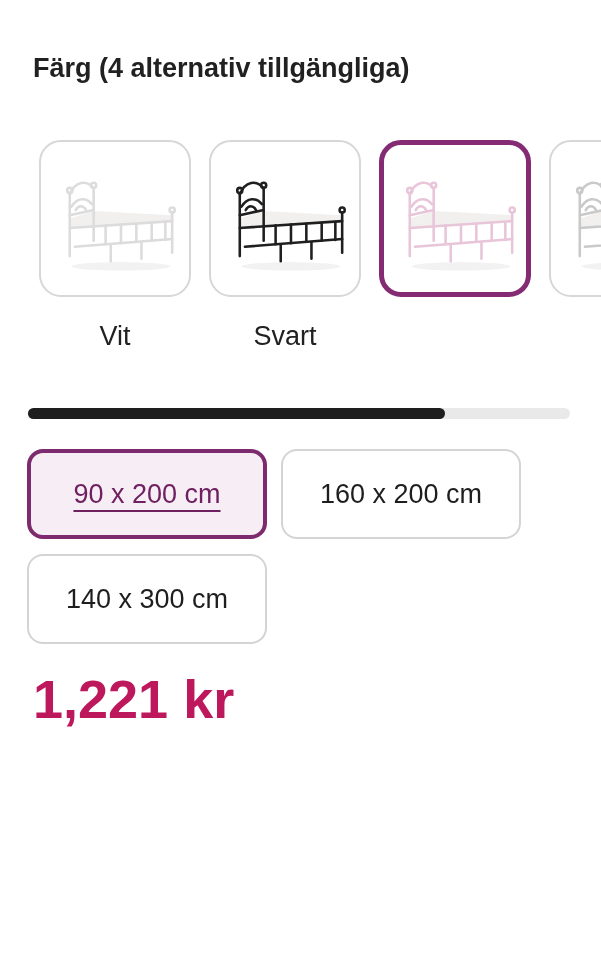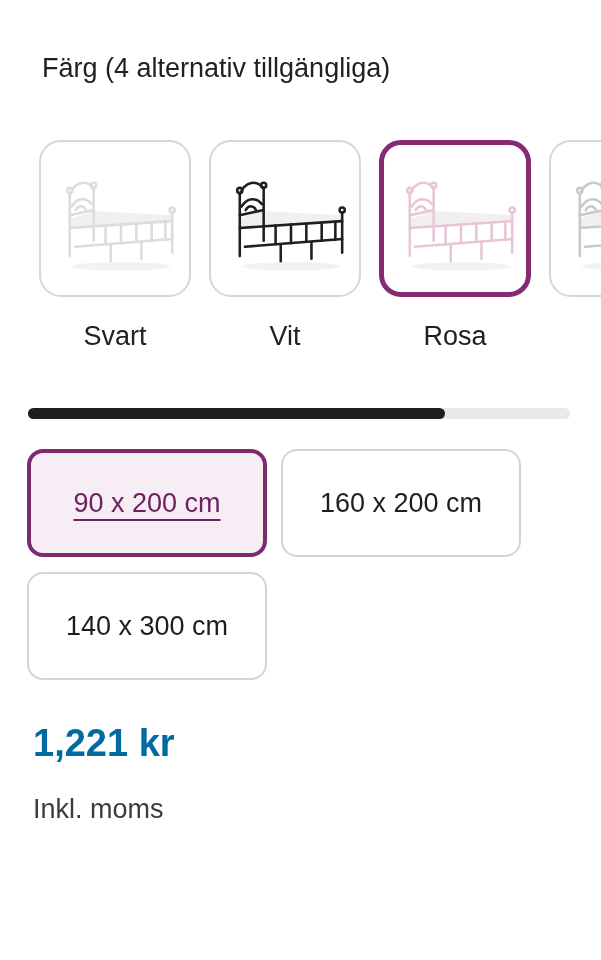--- a/index.html
+++ b/index.html
@@ -2,21 +2,21 @@
 <html><head>
 <meta charset="utf-8">
 <style>
   html,body{margin:0;padding:0;}
   body{
     width:601px;height:960px;overflow:hidden;background:#ffffff;
     font-family:"Liberation Sans", sans-serif;color:#212121;
   }
   .page{padding-top:52px;}
   .section-title{
-    margin:0 0 0 42px;font-size:27px;font-weight:400;color:#212121;line-height:1.2;
+    margin:0 0 0 33px;font-size:27px;font-weight:700;color:#212121;line-height:1.2;
   }
   
   .swatch-row{
     margin-top:56px;padding-left:39px;display:flex;gap:18px;
     width:601px;box-sizing:border-box;overflow:hidden;
   }
   .swatch{
     flex:0 0 152px;width:152px;height:157px;box-sizing:border-box;
     background:#ffffff;border:2px solid #d7d7d7;border-radius:22px;
     display:flex;align-items:center;justify-content:center;cursor:pointer;
@@ -37,32 +37,32 @@
   .scrollbar-thumb{
     position:absolute;left:0;top:0;height:11px;background:#1e1e1e;border-radius:6px;
   }
   
   .storlek-title{margin-top:58px;}
   .size-grid{
     margin:30px 0 0 27px;width:494px;
     display:grid;grid-template-columns:1fr 1fr;gap:15px 14px;
   }
   .size-btn{
-    height:108px;box-sizing:border-box;background:#ffffff;
+    height:90px;box-sizing:border-box;background:#ffffff;
     border:2px solid #d4d4d4;border-radius:16px;
     font-family:"Liberation Sans", sans-serif;font-size:27px;color:#1e1e1e;
     display:flex;align-items:center;justify-content:center;cursor:pointer;padding:0;
   }
   .size-btn.selected{
     border:4px solid #7d2b6e;background:#f7eef5;color:#6e2060;
     text-decoration:underline;text-underline-offset:7px;text-decoration-thickness:2px;
   }
   
   .price{
-    margin:44px 0 0 33px;font-size:38px;font-weight:700;color:#0369a1;line-height:1;
+    margin:28px 0 0 33px;font-size:54px;font-weight:700;color:#be185d;line-height:1;
   }
   .vat-note{margin:32px 0 0 33px;font-size:27px;color:#3c3c3c;}
   .hidden-defs{position:absolute;width:0;height:0;overflow:hidden;}
 </style>
 </head>
 <body>
 
 <svg class="hidden-defs" aria-hidden="true">
   <defs>
     <g id="bedframe" fill="none" stroke-width="3" stroke-linecap="round" stroke-linejoin="round">
@@ -112,33 +112,31 @@
       </svg>
     </div>
     <div class="swatch">
       <svg width="128" height="108" viewBox="0 0 150 125" stroke="#c9c9c9">
         <use href="#bedframe"></use>
       </svg>
     </div>
   </div>
 
   <div class="swatch-labels">
+    <div class="lbl">Vit</div>
     <div class="lbl">Svart</div>
-    <div class="lbl">Vit</div>
-    <div class="lbl">Rosa</div>
   </div>
 
   <div class="scrollbar">
     <div class="scrollbar-thumb" style="width: 77%;"></div>
   </div>
 
 
   <div class="size-grid">
     <button class="size-btn selected">90 x 200 cm</button>
     <button class="size-btn">160 x 200 cm</button>
     <button class="size-btn">140 x 300 cm</button>
   </div>
 
   <div class="price">1,221 kr</div>
 
-  <div class="vat-note">Inkl. moms</div>
 
 </div>
 
 </body></html>

